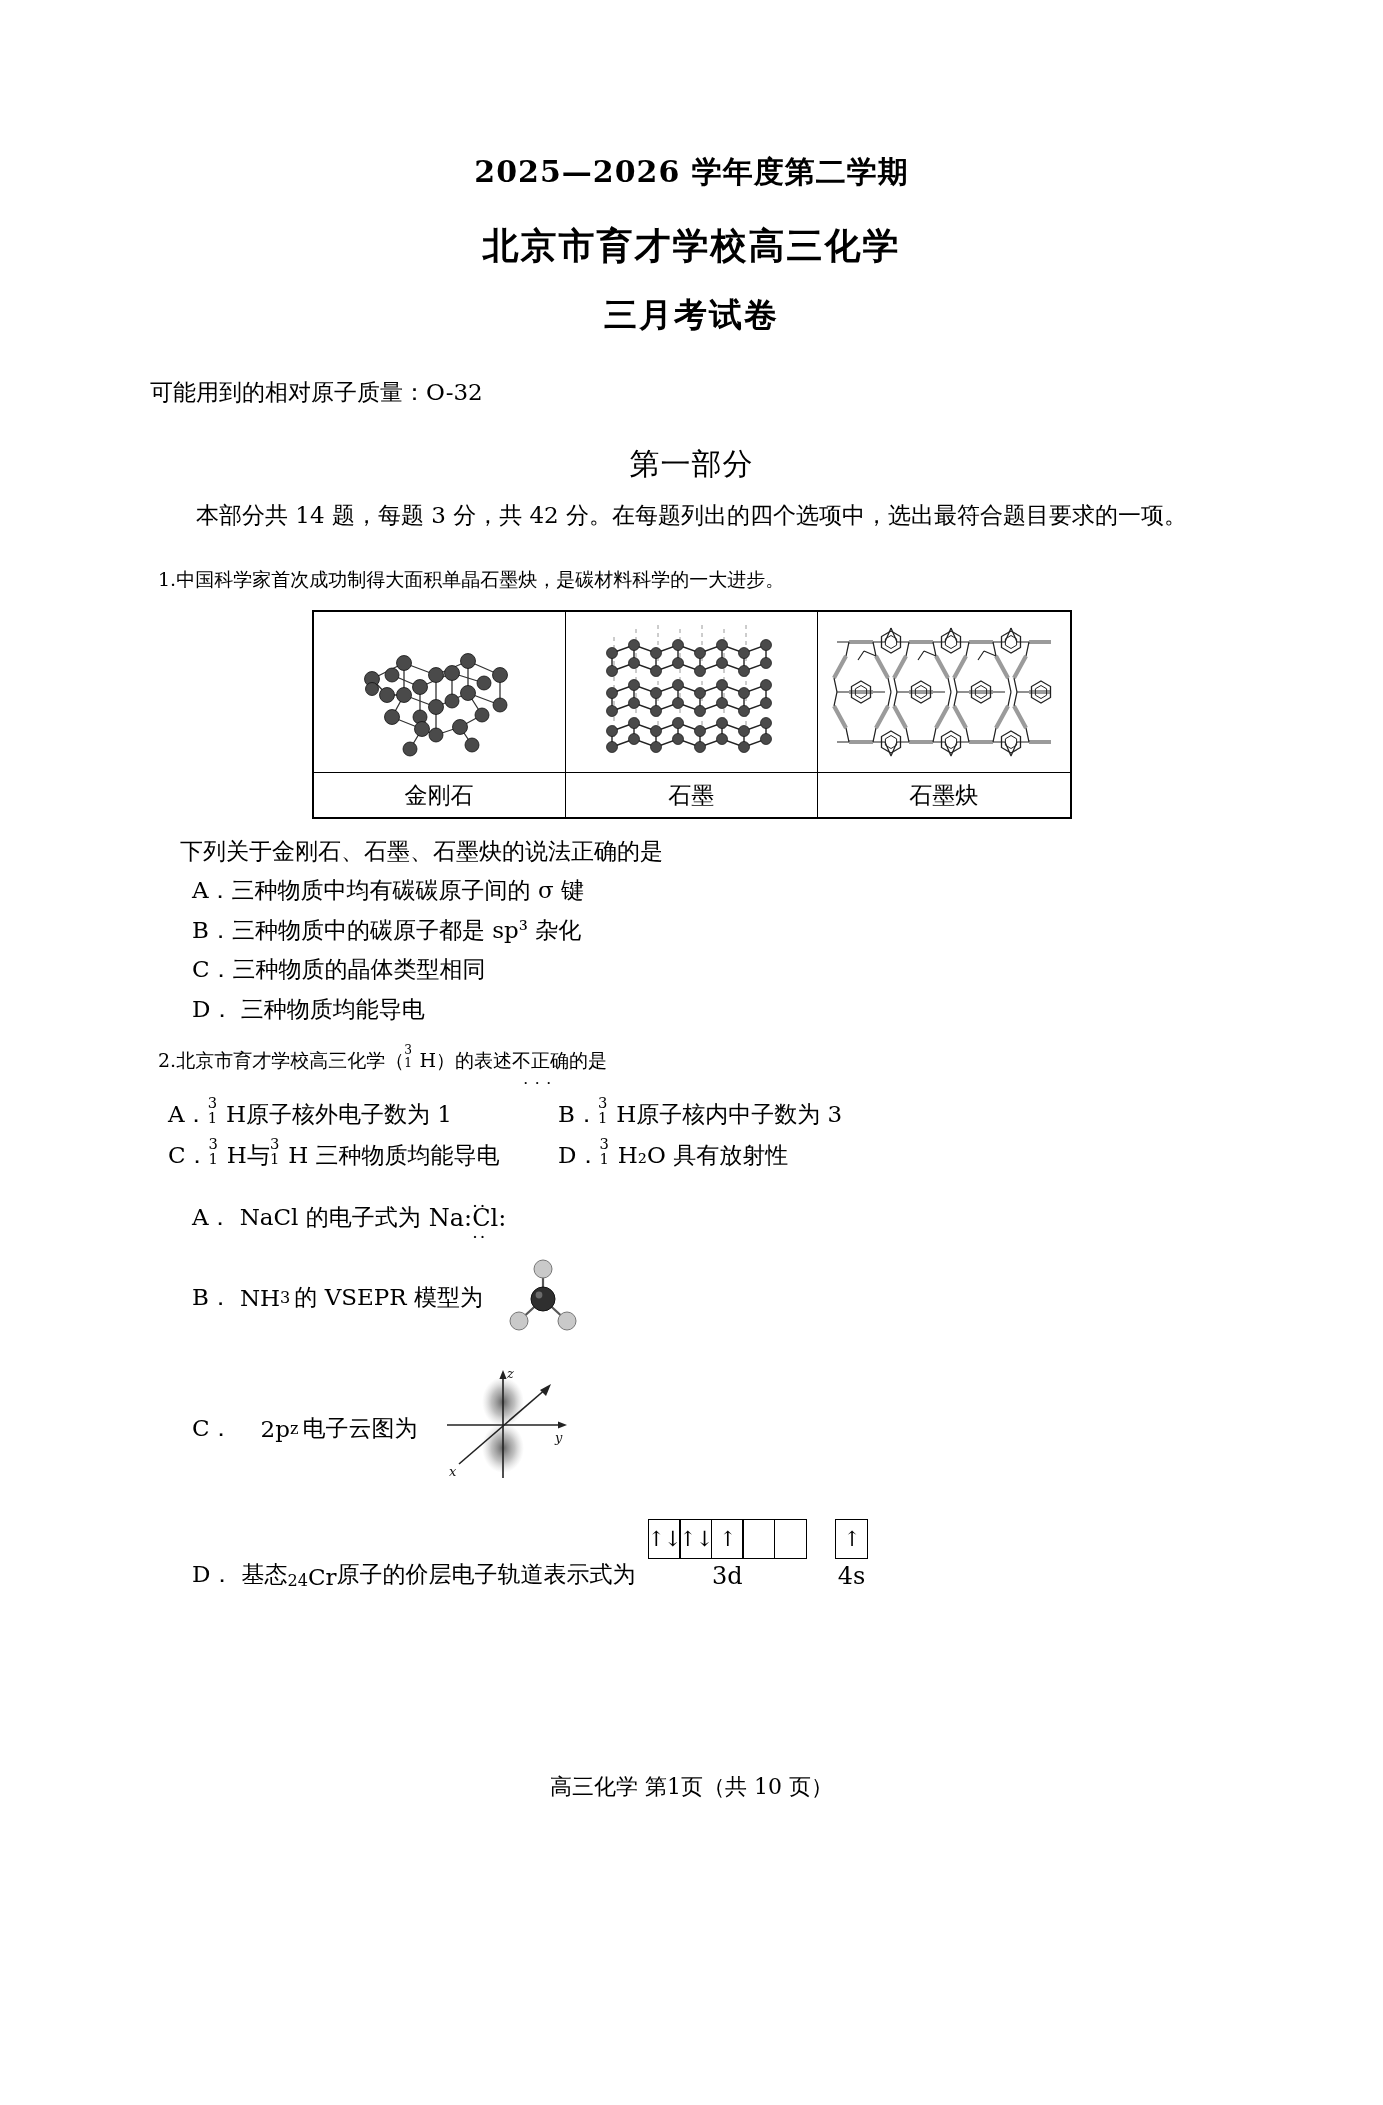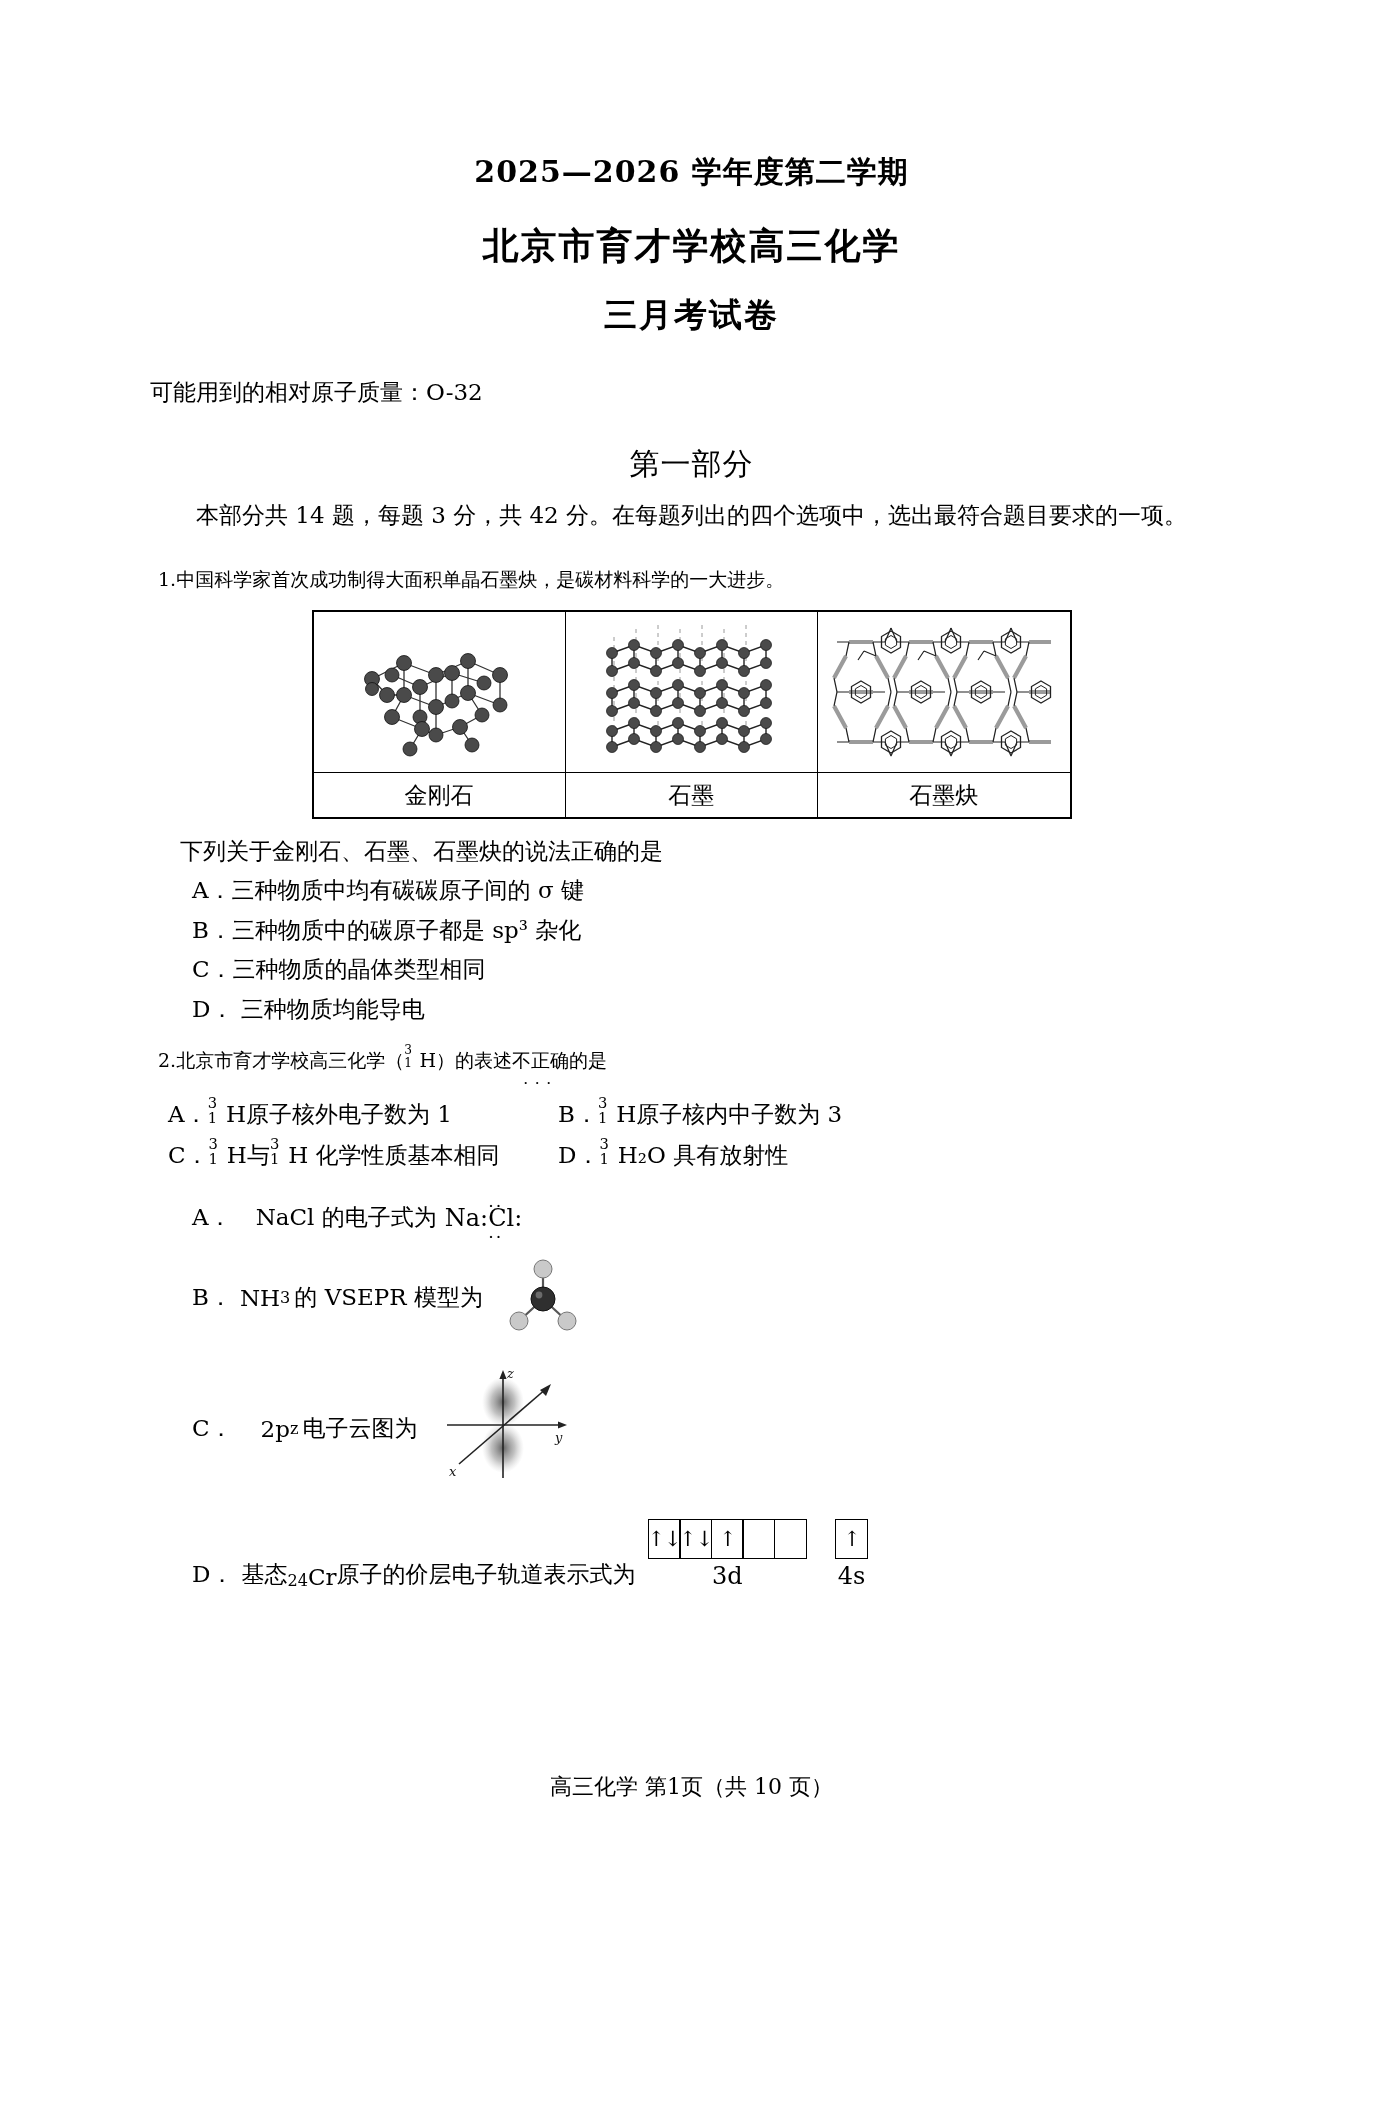--- a/index.html
+++ b/index.html
@@ -400,31 +400,31 @@
     <span class="opt-col-a">
       <span>A．</span><span class="isotope"><span class="m">3</span><span class="z">1</span></span><span>H</span><span>原子核外电子数为 1</span>
     </span>
     <span>
       <span>B．</span><span class="isotope"><span class="m">3</span><span class="z">1</span></span><span>H</span><span>原子核内中子数为 3</span>
     </span>
   </div>
 
   <div class="opt-row">
     <span class="opt-col-a">
-      <span>C．</span><span class="isotope"><span class="m">3</span><span class="z">1</span></span><span>H</span><span>与</span><span class="isotope"><span class="m">3</span><span class="z">1</span></span><span>H</span><span> 化学性质基本相同</span>
+      <span>C．</span><span class="isotope"><span class="m">3</span><span class="z">1</span></span><span>H</span><span>与</span><span class="isotope"><span class="m">3</span><span class="z">1</span></span><span>H</span><span> 三种物质均能导电</span>
     </span>
     <span>
       <span>D．</span><span class="isotope"><span class="m">3</span><span class="z">1</span></span><span>H</span><span>₂O 具有放射性</span>
     </span>
   </div>
 
 
   <div class="row-3a">
     <span>A．</span>
-    <span style="padding:0 8px;margin-left:16px;">NaCl 的电子式为</span>
+    <span style="padding:0 8px;">NaCl 的电子式为</span>
     <span class="lewis">
       <span>Na:Cl:</span>
       <span class="dots-top">..</span>
       <span class="dots-bot">..</span>
     </span>
   </div>
 
   <div class="row-3b">
     <span>B．</span>
     <span style="padding-left:8px;">NH</span>

